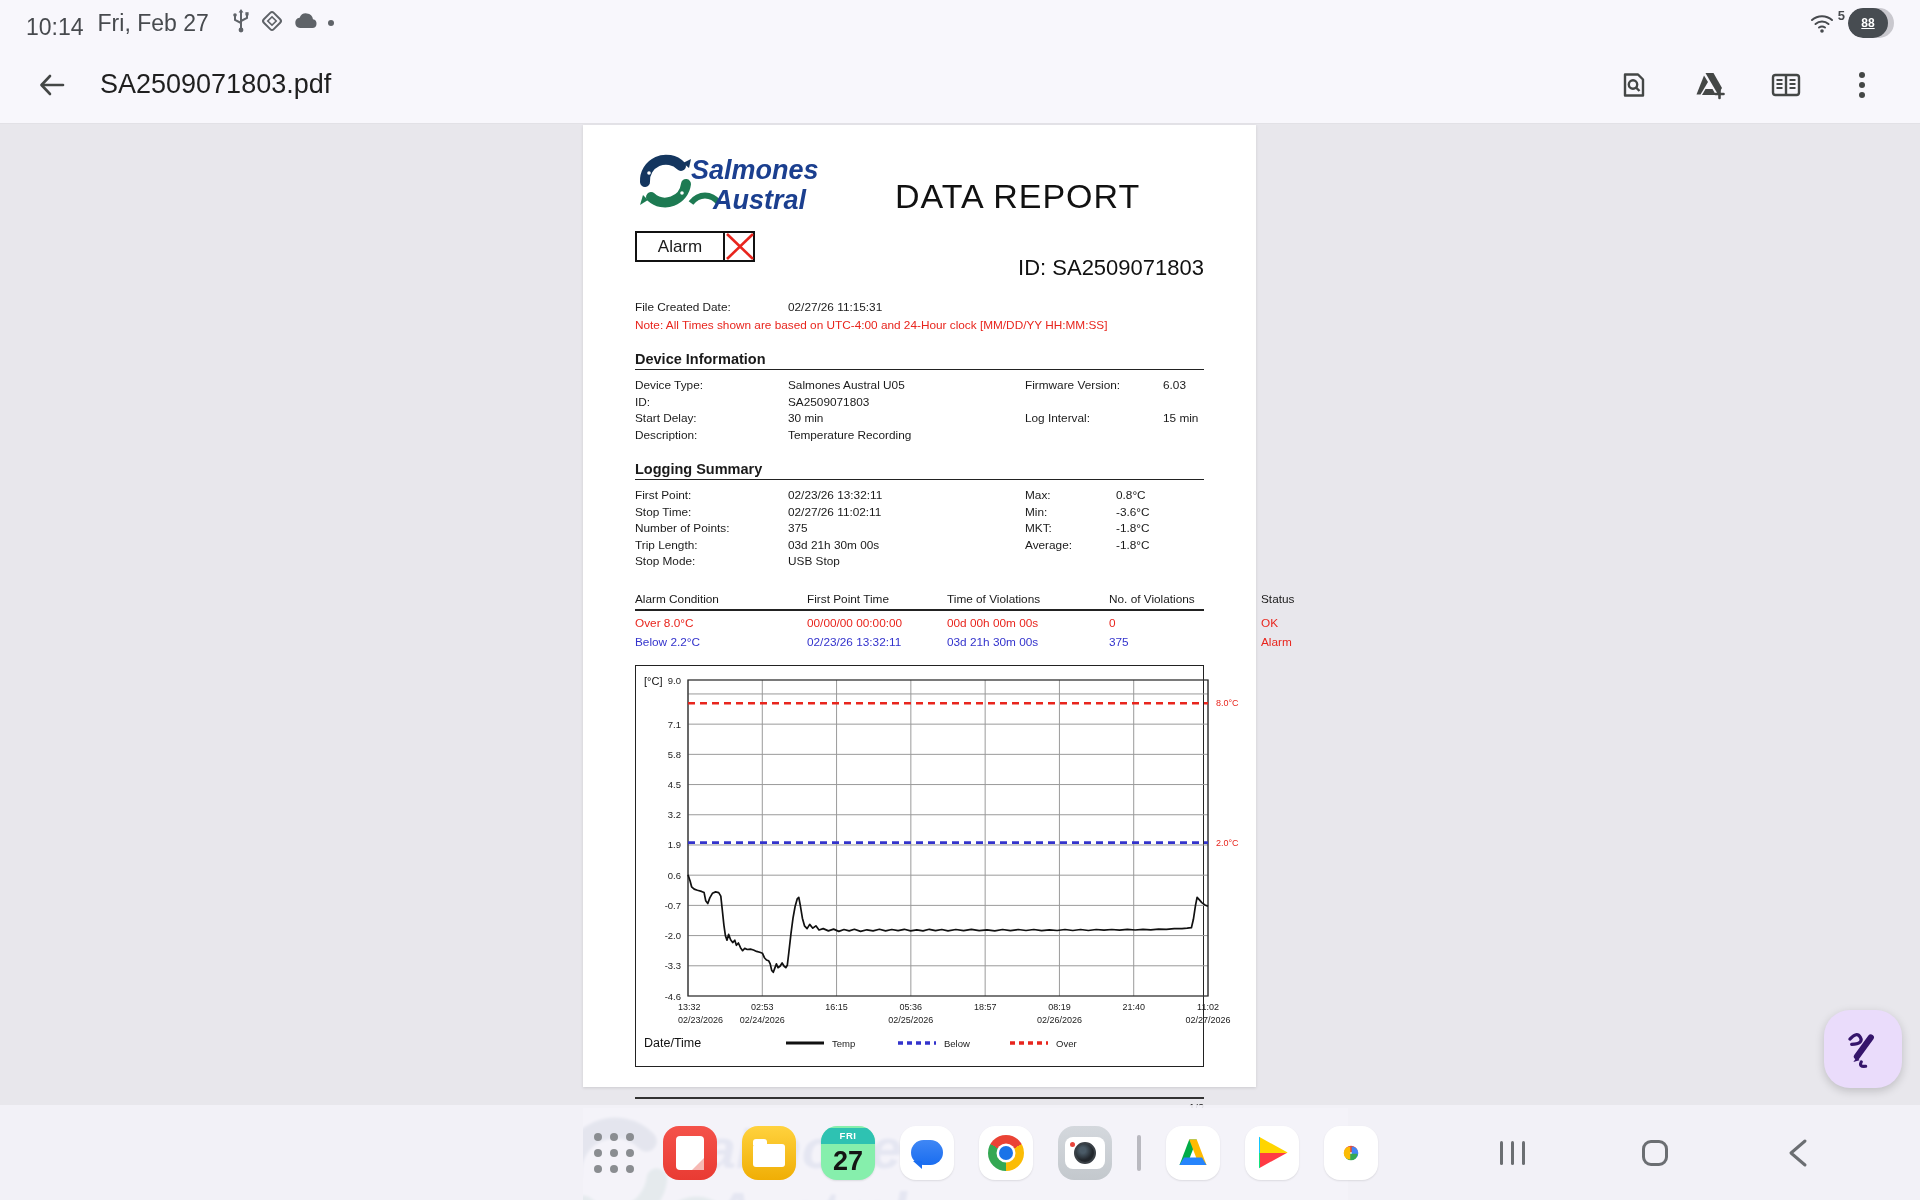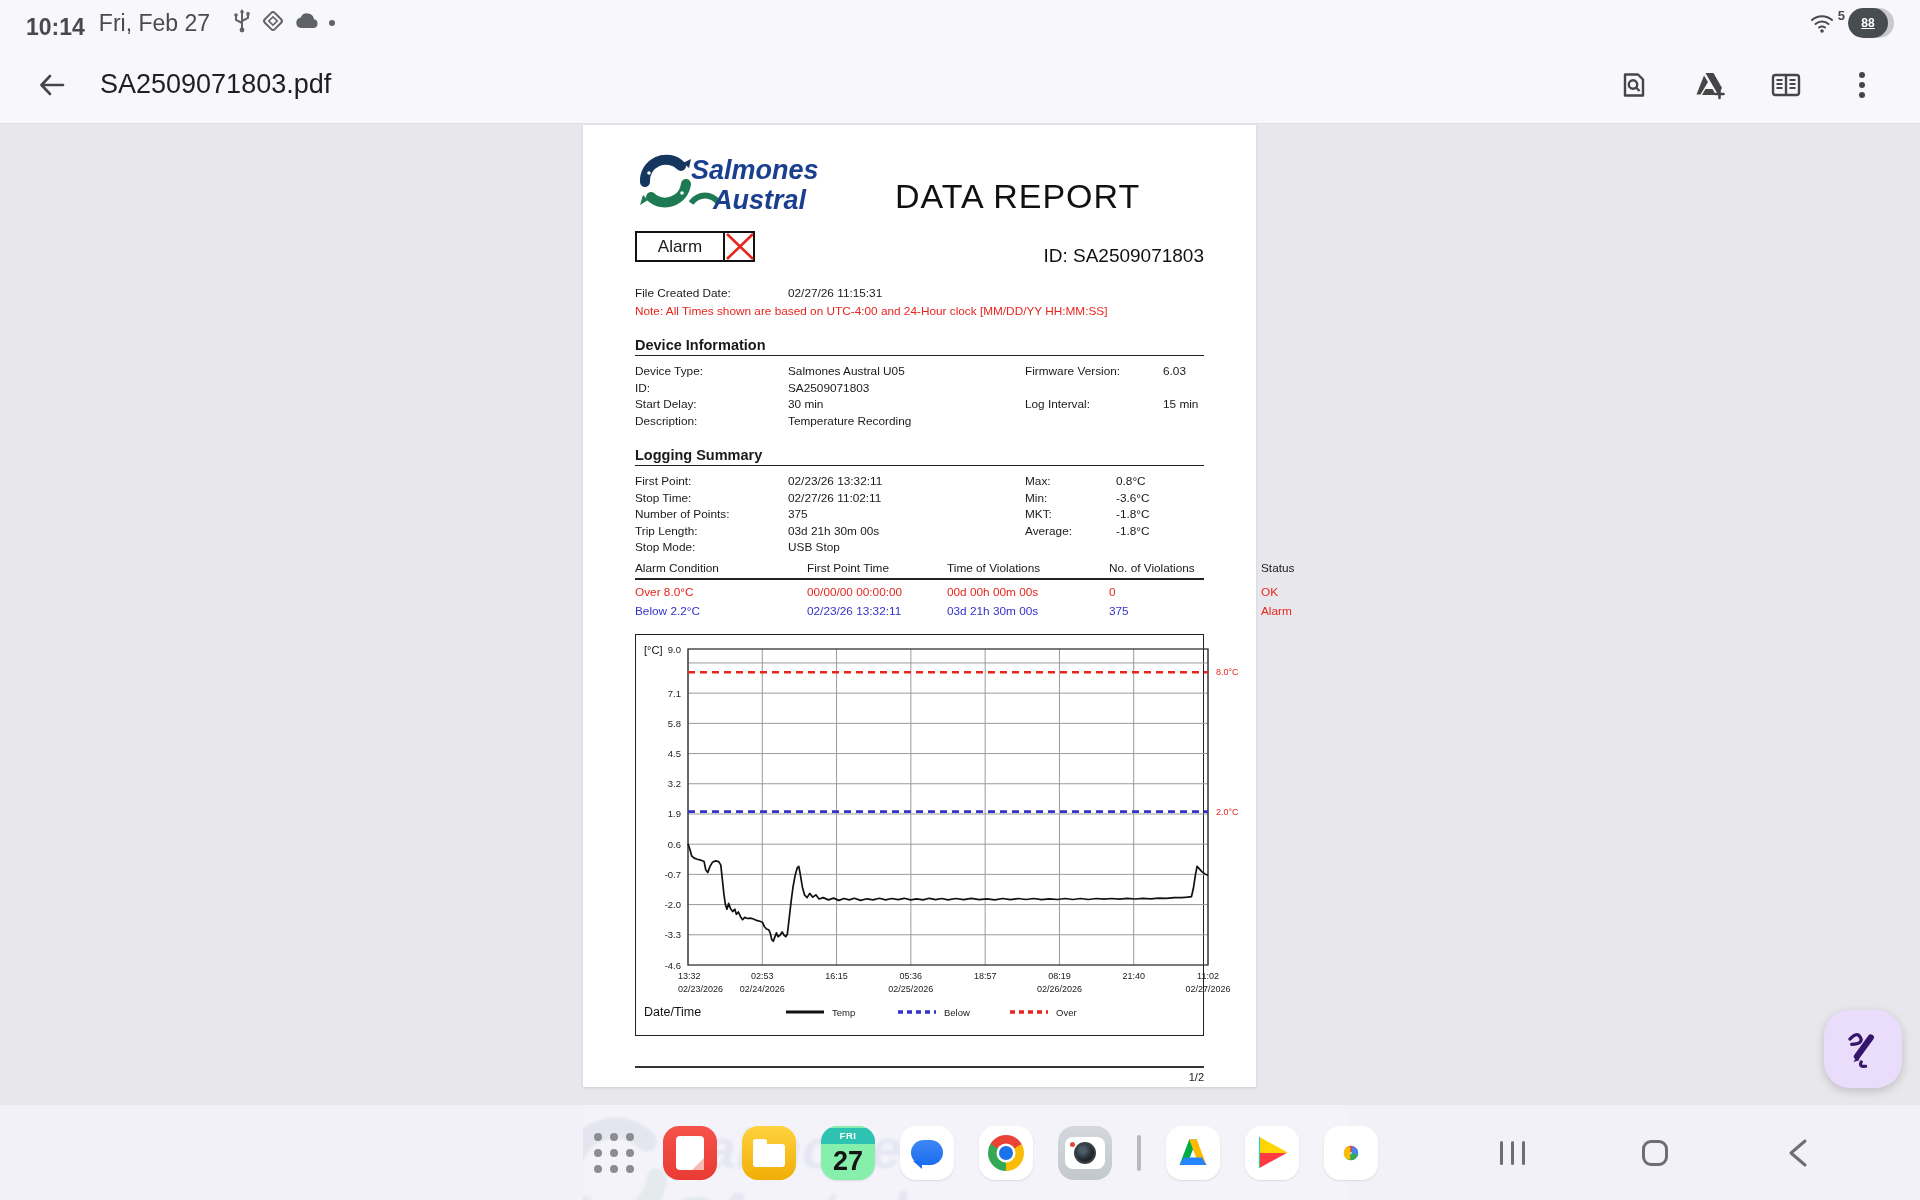--- a/index.html
+++ b/index.html
@@ -4,21 +4,21 @@
 <style>
   * { margin:0; padding:0; box-sizing:border-box; }
   html,body { width:1920px; height:1200px; overflow:hidden; background:#e8e7ec;
               font-family:"Liberation Sans", sans-serif; }
 
   
   .status-bar { position:absolute; top:0; left:0; width:1920px; height:46px;
     background:#f8f7fc; display:flex; align-items:center; justify-content:space-between;
     padding:0 26px; z-index:30; }
   .sb-left { display:flex; align-items:center; gap:14px; color:#474a4e; }
-  .sb-time { font-size:23px; font-weight:700;margin-top:8px; }
+  .sb-time { font-size:23px; font-weight:400;margin-top:8px; }
   .sb-date { font-size:23px; font-weight:500; }
   .sb-icons { display:flex; align-items:center; gap:9px; margin-left:8px; }
   .sb-dot { width:6px; height:6px; border-radius:50%; background:#5f6368; }
   .sb-right { display:flex; align-items:center; gap:12px; }
   .wifi-wrap { position:relative; display:flex; }
   .wifi-gen { position:absolute; right:-9px; top:-4px; font-size:13px; color:#474a4e; font-weight:600;}
   .battery { width:46px; height:30px; border-radius:15px; background:#c9c8ce; position:relative; overflow:hidden; }
   .battery-fill { position:absolute; left:0; top:0; width:40px; height:30px; border-radius:15px;
     background:#474c51; color:#fff; font-size:12px; font-weight:700;
     display:flex; align-items:center; justify-content:center;text-decoration:underline; }
@@ -44,39 +44,39 @@
   .ghost-logo { position:absolute; left:-34px; top:2px; opacity:.8; filter:blur(1.5px); }
 
   .pdf-header { display:flex; align-items:flex-start; }
   .report-title { font-size:34px; font-weight:500; letter-spacing:1px; color:#111;
     margin:26px 0 0 60px; }
 
   .alarm-row { display:flex; align-items:flex-start; margin-top:4px; }
   .alarm-box { width:120px; height:31px; border:2.5px solid #111; display:flex; align-items:stretch; }
   .alarm-box-label { flex:1; font-size:17px; display:flex; align-items:center; justify-content:center; }
   .alarm-box-check { width:30px; border-left:2.5px solid #111; position:relative; }
-  .doc-id { margin-left:auto; margin-top:14px; font-size:19px; color:#111; }
+  .doc-id { margin-left:auto; margin-top:24px; font-size:22px; color:#111; }
 
   .sec-heading { font-size:14.5px; font-weight:600; padding-bottom:2px;
     border-bottom:1.8px solid #222; }
   .sec { margin-top:18px; }
   .rows { margin-top:7px; font-size:11.8px; line-height:16.5px; }
   .irow { display:flex;gap:33px; }
   .irow .lab { width:120px; flex:0 0 120px; }
   .two-col { display:flex; margin-top:7px; font-size:11.8px; line-height:16.5px; }
   .col-l { width:390px; flex:0 0 390px; }
   .col-r { flex:1; }
   .col-r .lab { width:105px; flex:0 0 105px; }
   .col-r.sum .lab { width:58px; flex:0 0 58px; }
   .spacer-row { height:16.5px; }
   .note { color:#e8251d; font-size:11.8px; margin-top:1px; }
   .red { color:#e8251d; }
   .blue { color:#3333cc; }
 
-  .alarm-table { margin-top:5px; font-size:11.8px; }
+  .alarm-table { margin-top:22px; font-size:11.8px; }
   .at-head, .at-row { display:grid; grid-template-columns:172px 140px 162px 152px 1fr; }
   .at-head { border-bottom:2px solid #222; padding-bottom:3px; }
   .at-row { margin-top:5px; }
   .at-head span:last-child, .at-row span:last-child { text-align:right; }
 
   .chart-box { margin-top:16px; border:1.5px solid #222; height:402px; }
   .chart-box svg { display:block; }
   .footer-line { margin-top:30px; border-top:2.5px solid #333; }
   .page-num { text-align:right; font-size:11px; margin-top:3px; color:#222; }
 

